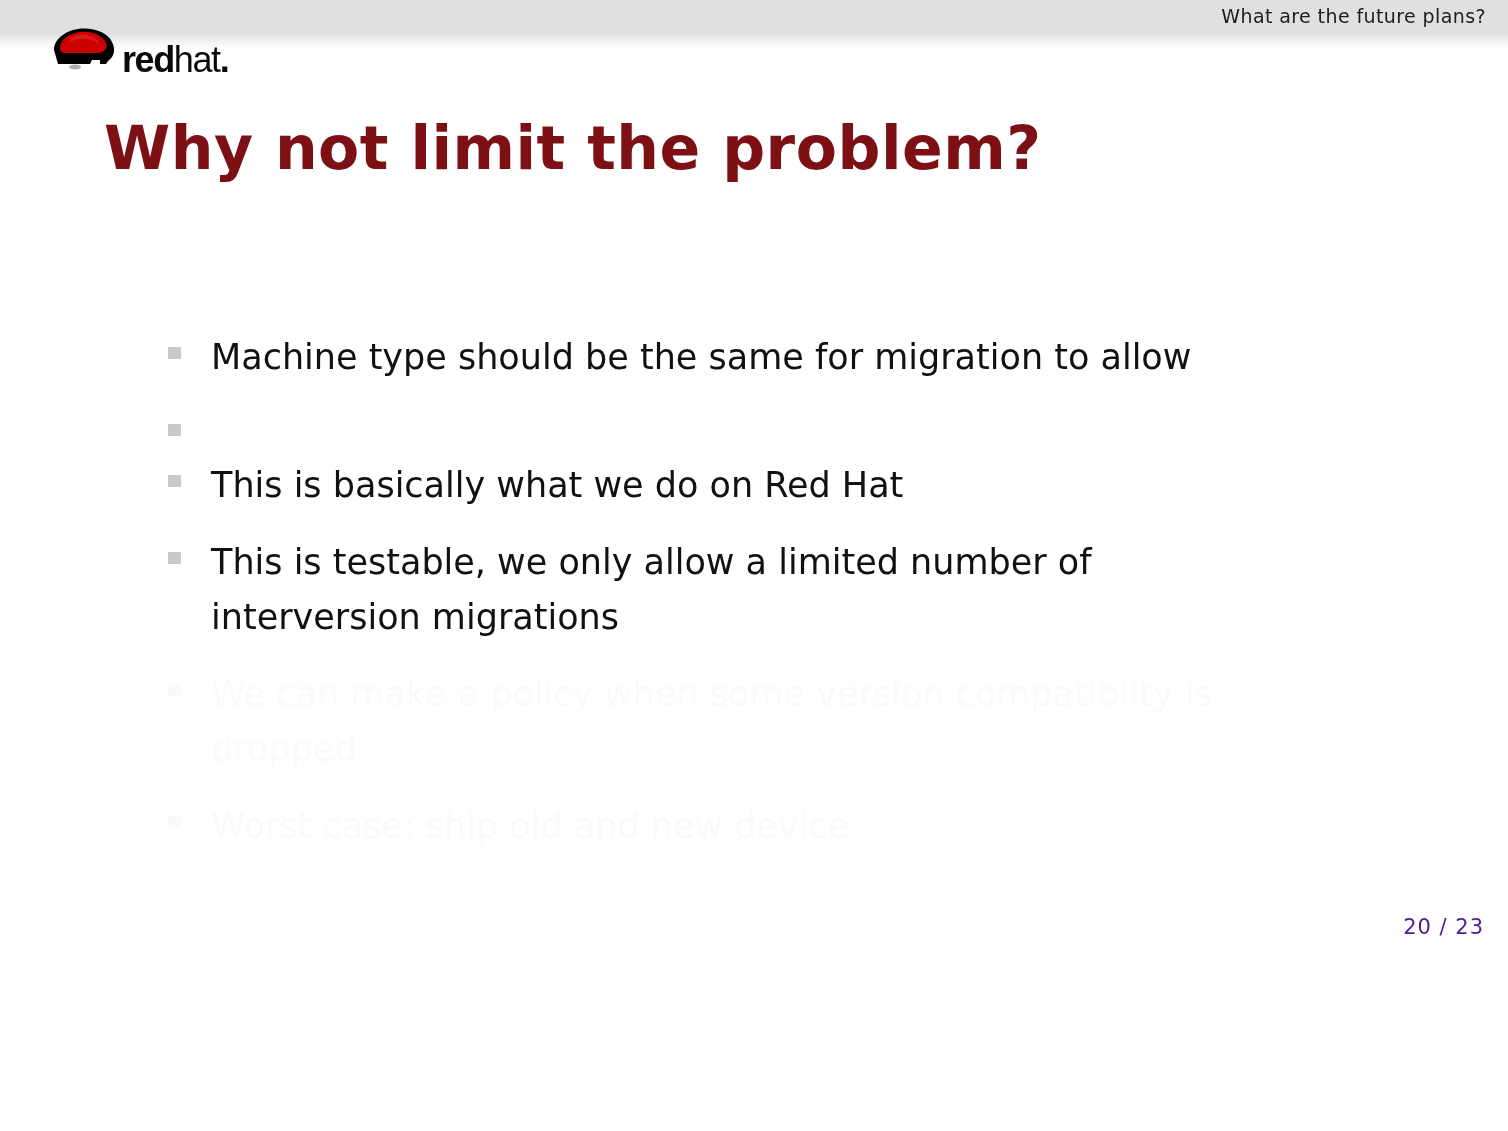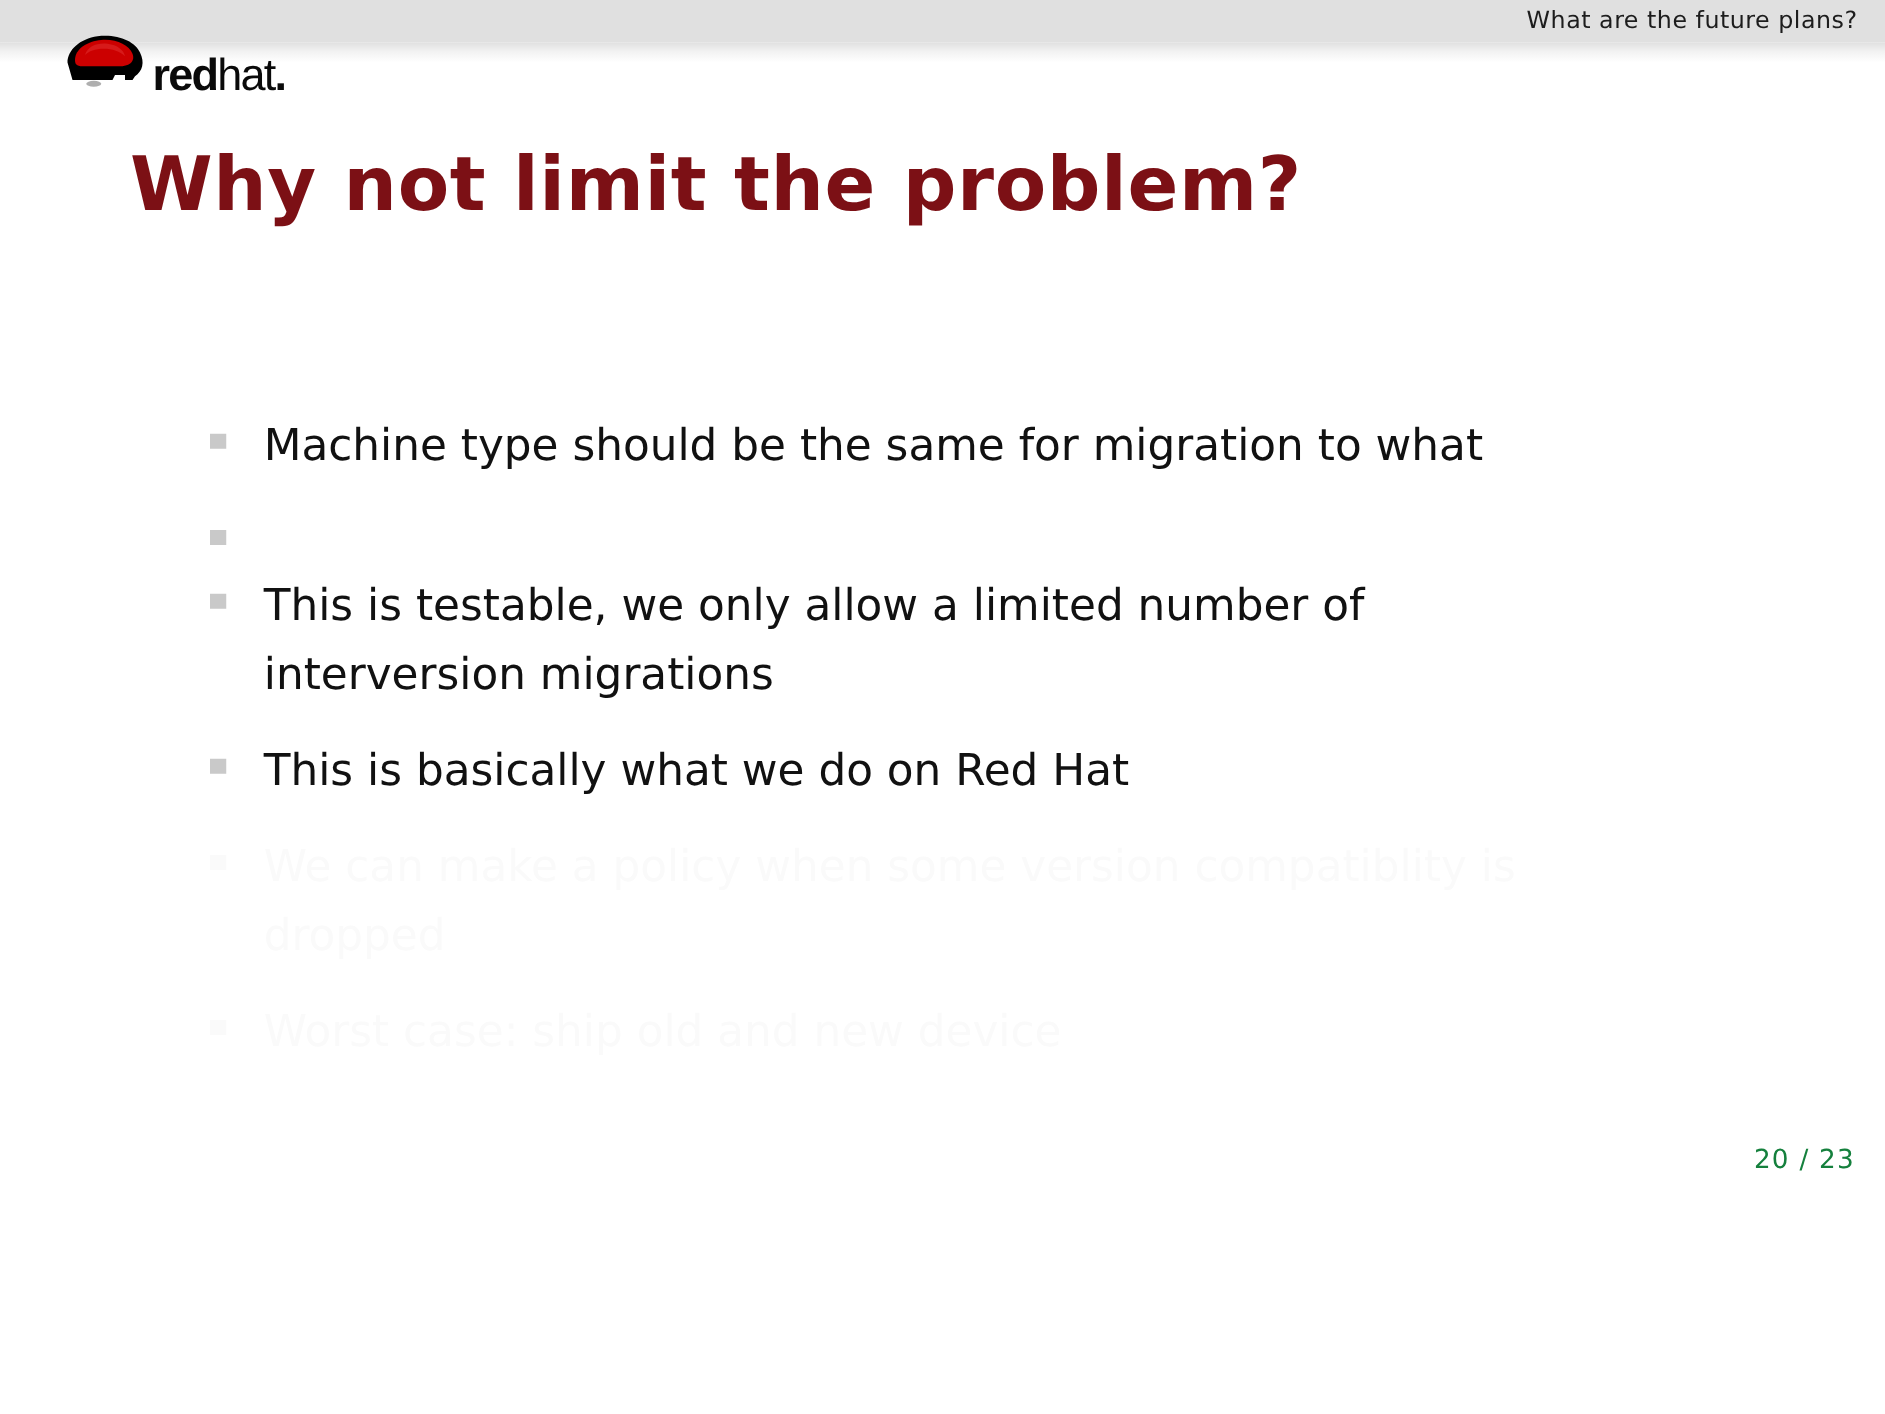--- a/index.html
+++ b/index.html
@@ -134,21 +134,21 @@
   }
 
   
   #page-number {
     position: absolute;
     right: 24px;
     bottom: 14px;
     font-family: "DejaVu Sans", sans-serif;
     font-size: 21px;
     letter-spacing: 1px;
-    color: #15803d;
+    color: #4c1d95;
   }
 </style>
 </head>
 <body>
 
 <div id="slide">
 
   <div id="header-band"></div>
   <div id="header-fade"></div>
   <div id="header-title">What are the future plans?</div>
@@ -167,38 +167,38 @@
       <span class="w-red">red</span><span class="w-hat">hat</span><span class="w-dot">.</span>
     </div>
   </div>
 
   <div id="slide-title">Why not limit the problem?</div>
 
   <div id="bullets">
 
     <div class="bullet-row">
       <span class="bullet-marker"></span>
-      <span class="bullet-text">Machine type should be the same for migration to what</span>
-    </div>
-
-
-    <div class="bullet-row">
-      <span class="bullet-marker"></span>
+      <span class="bullet-text">Machine type should be the same for migration to allow</span>
+    </div>
+
+
+    <div class="bullet-row">
+      <span class="bullet-marker"></span>
+    </div>
+
+    <div class="bullet-row">
+      <span class="bullet-marker"></span>
+      <span class="bullet-text">This is basically what we do on Red Hat</span>
     </div>
 
     <div class="bullet-row">
       <span class="bullet-marker"></span>
       <span class="bullet-text">This is testable, we only allow a limited number of interversion migrations</span>
     </div>
 
-    <div class="bullet-row">
-      <span class="bullet-marker"></span>
-      <span class="bullet-text">This is basically what we do on Red Hat</span>
-    </div>
-
     <div class="bullet-row faded">
       <span class="bullet-marker"></span>
       <span class="bullet-text">We can make a policy when some version compatiblity is dropped</span>
     </div>
 
     <div class="bullet-row faded">
       <span class="bullet-marker"></span>
       <span class="bullet-text">Worst case: ship old and new device</span>
     </div>
 

